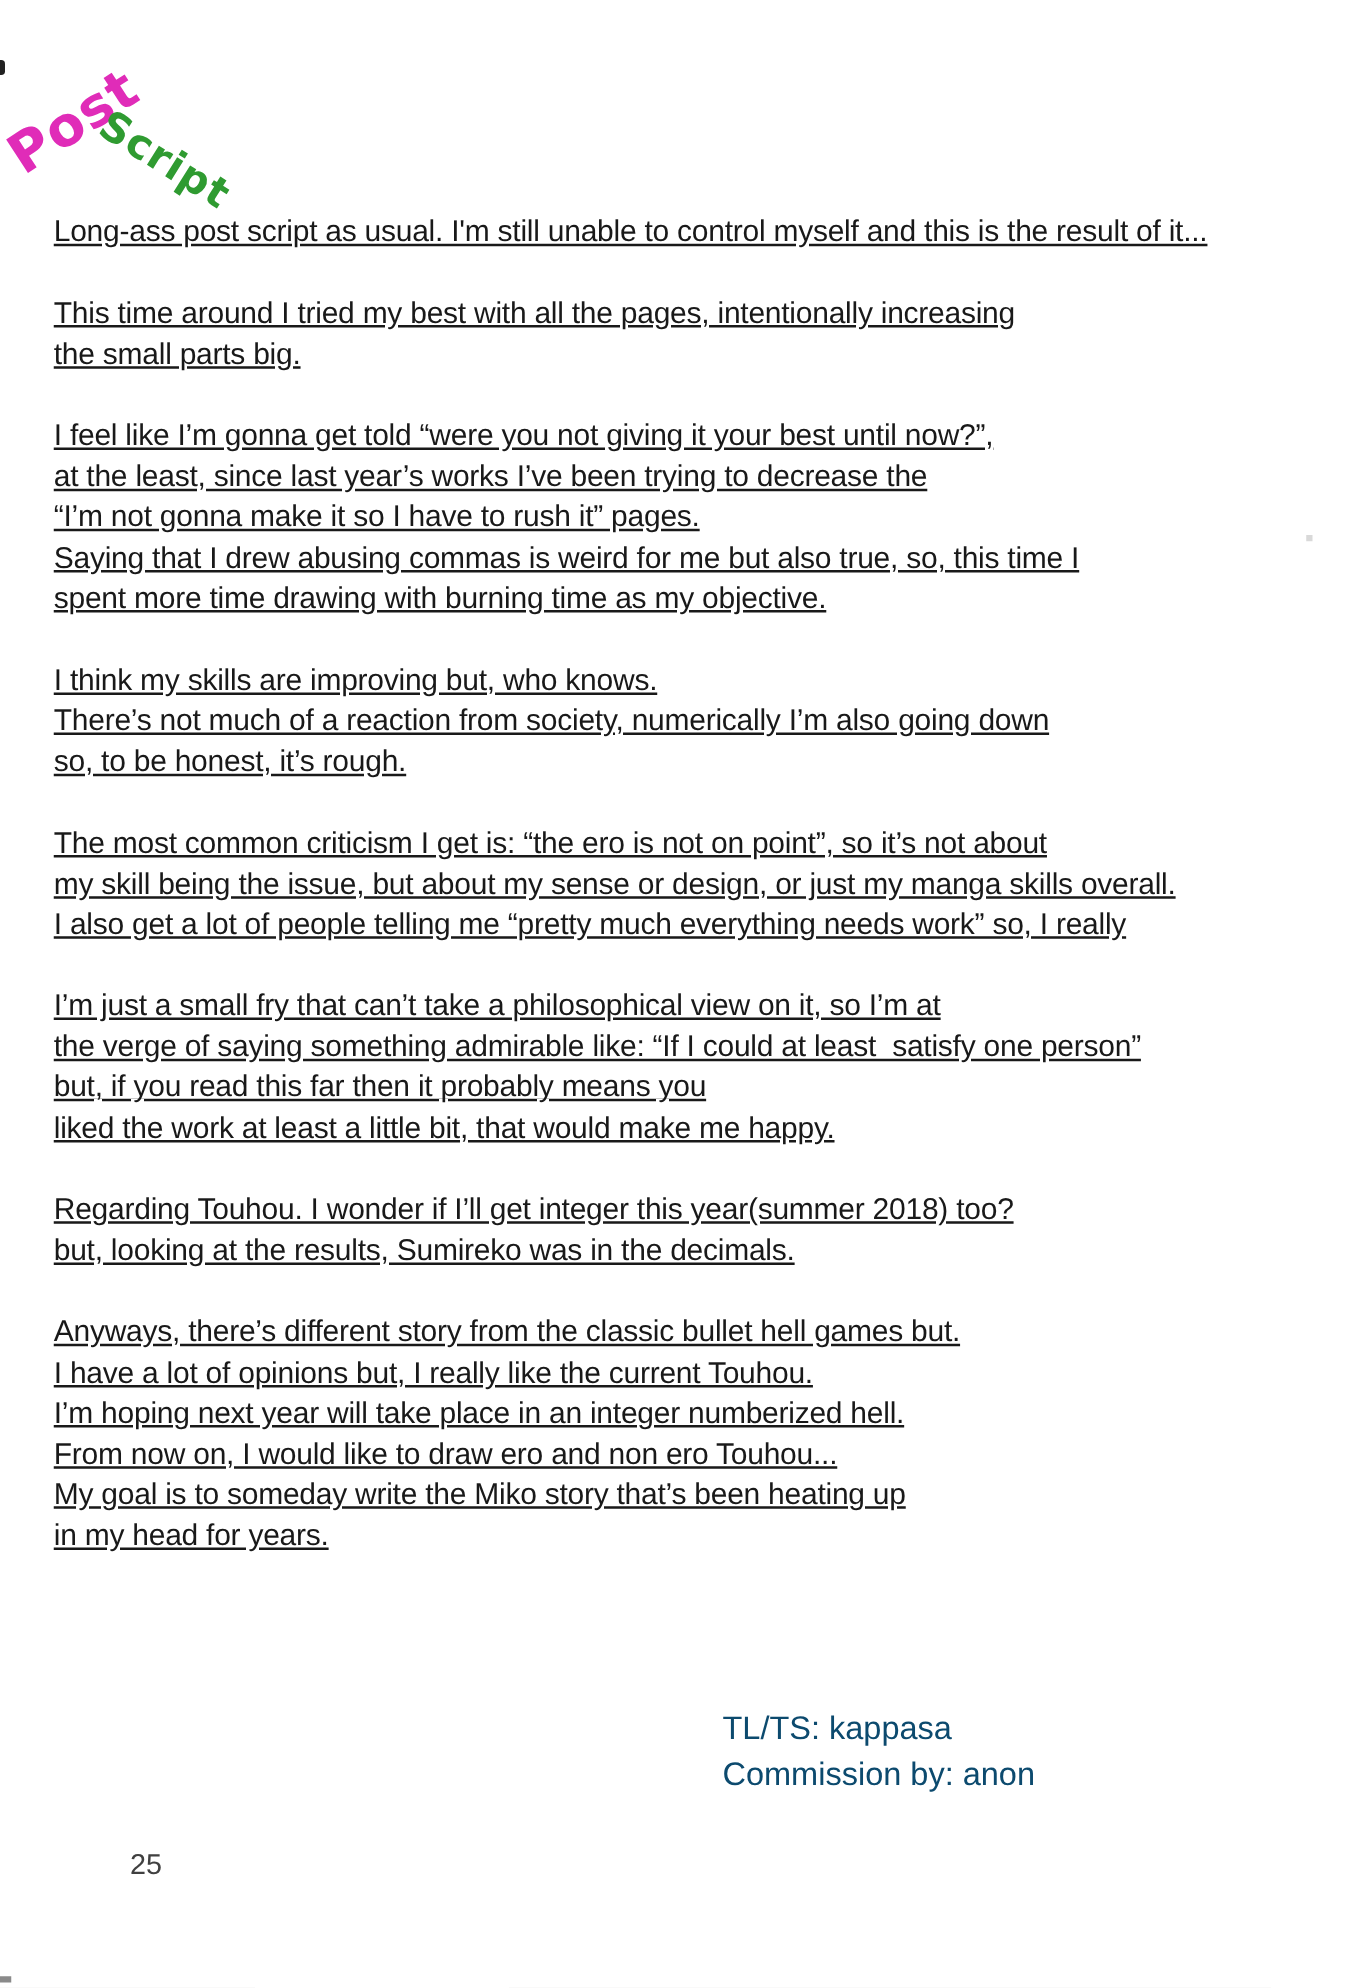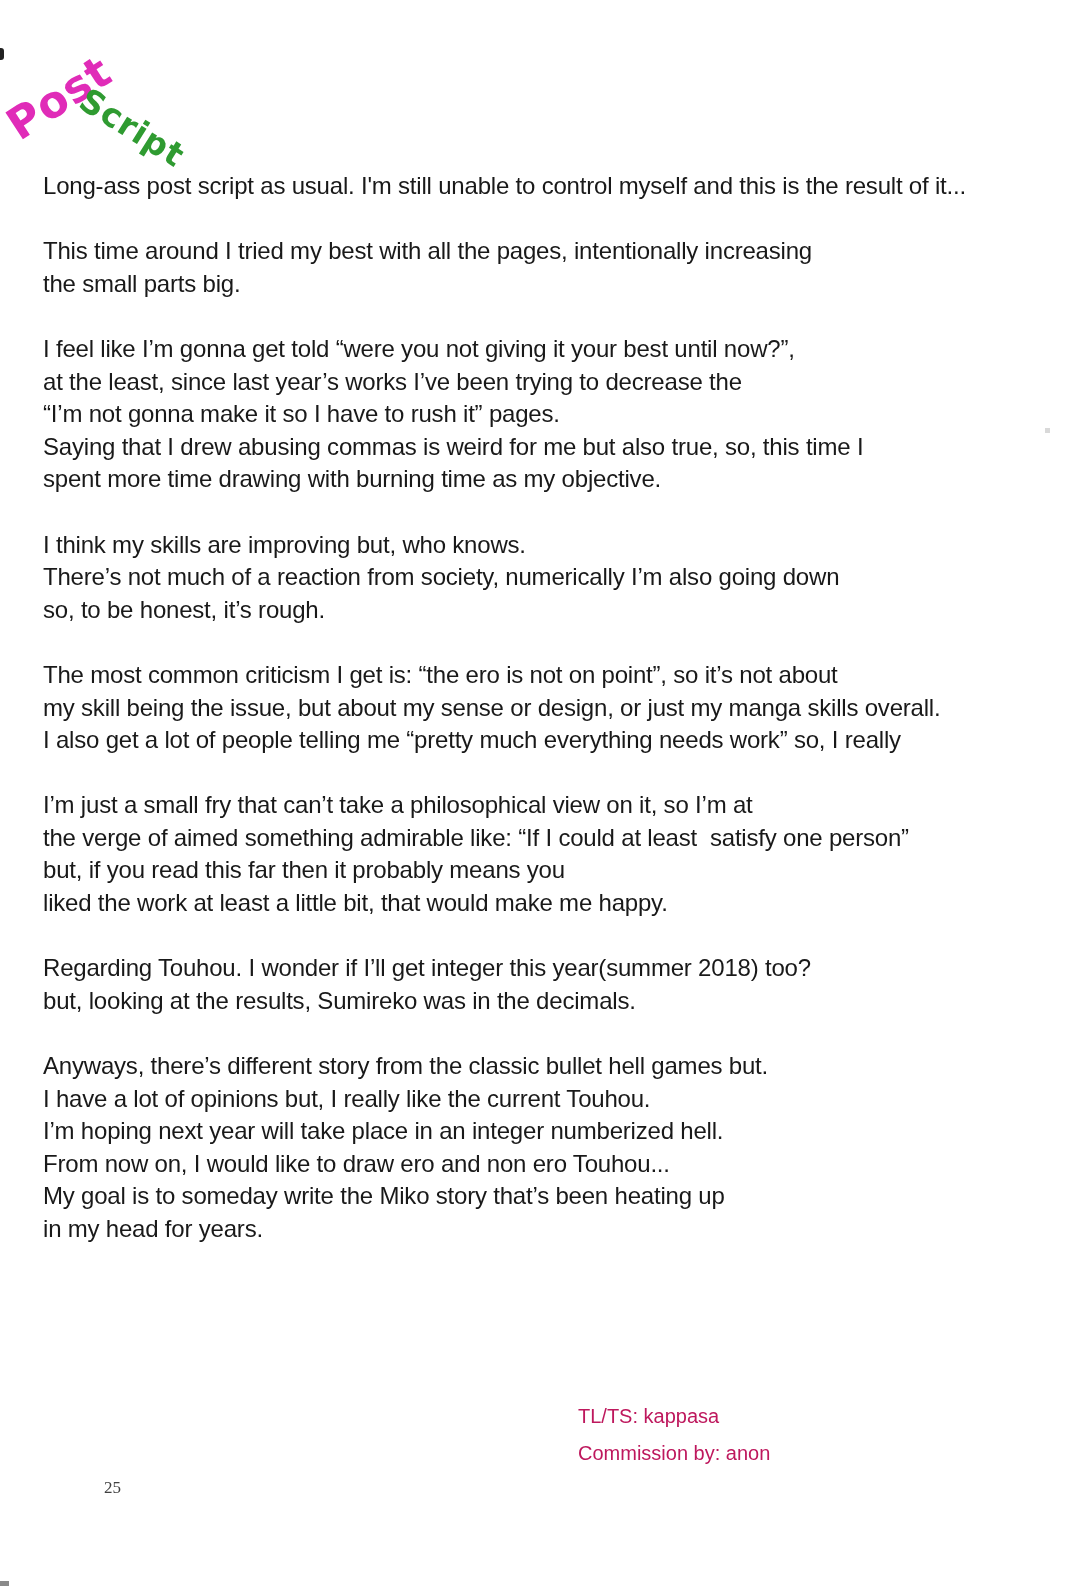--- a/index.html
+++ b/index.html
@@ -30,40 +30,40 @@
   .body-text {
     position: absolute;
     left: 43px;
     top: 170px;
     width: 1010px;
     color: #191919;
     font-size: 24px;
     line-height: 32.6px;
     letter-spacing: -0.2px;
   }
-  .paragraph { margin: 0 0 32.6px 0; }
+  .paragraph { margin: 0 0 32.6px 0; text-decoration: underline; }
   .paragraph:last-child { margin-bottom: 11px; }
   .line { white-space: pre-wrap; }
 
   
   .credits {
     position: absolute;
     left: 578px;
-    top: 1398px;
-    color: #be185d;
-    font-size: 20px;
+    top: 1364px;
+    color: #0c4a6e;
+    font-size: 26px;
     line-height: 36.5px;
   }
   .page-number {
     position: absolute;
     left: 104px;
     top: 1478px;
     color: #404040;
-    font-family: Liberation Serif, serif;
-    font-size: 17px;
+    font-family: Liberation Sans, sans-serif;
+    font-size: 23px;
   }
 
   
   .artifact { position: absolute; }
   .artifact-top-left     { left: 0;      top: 48px;   width: 4px; height: 12px; background: #222; border-radius: 0 3px 3px 0; }
   .artifact-bottom-left  { left: 0;      top: 1581px; width: 9px; height: 5px;  background: #8a8a8a; }
   .artifact-right-speck  { left: 1045px; top: 428px;  width: 5px; height: 5px;  background: #d9d9d9; }
 </style>
 </head>
 <body>
@@ -95,21 +95,21 @@
       <div class="line">There’s not much of a reaction from society, numerically I’m also going down</div>
       <div class="line">so, to be honest, it’s rough.</div>
     </div>
     <div class="paragraph">
       <div class="line">The most common criticism I get is: “the ero is not on point”, so it’s not about</div>
       <div class="line">my skill being the issue, but about my sense or design, or just my manga skills overall.</div>
       <div class="line">I also get a lot of people telling me “pretty much everything needs work” so, I really</div>
     </div>
     <div class="paragraph">
       <div class="line">I’m just a small fry that can’t take a philosophical view on it, so I’m at</div>
-      <div class="line">the verge of aimed something admirable like: “If I could at least  satisfy one person”</div>
+      <div class="line">the verge of saying something admirable like: “If I could at least  satisfy one person”</div>
       <div class="line">but, if you read this far then it probably means you</div>
       <div class="line">liked the work at least a little bit, that would make me happy.</div>
     </div>
     <div class="paragraph">
       <div class="line">Regarding Touhou. I wonder if I’ll get integer this year(summer 2018) too?</div>
       <div class="line">but, looking at the results, Sumireko was in the decimals.</div>
     </div>
     <div class="paragraph">
       <div class="line">Anyways, there’s different story from the classic bullet hell games but.</div>
       <div class="line">I have a lot of opinions but, I really like the current Touhou.</div>

